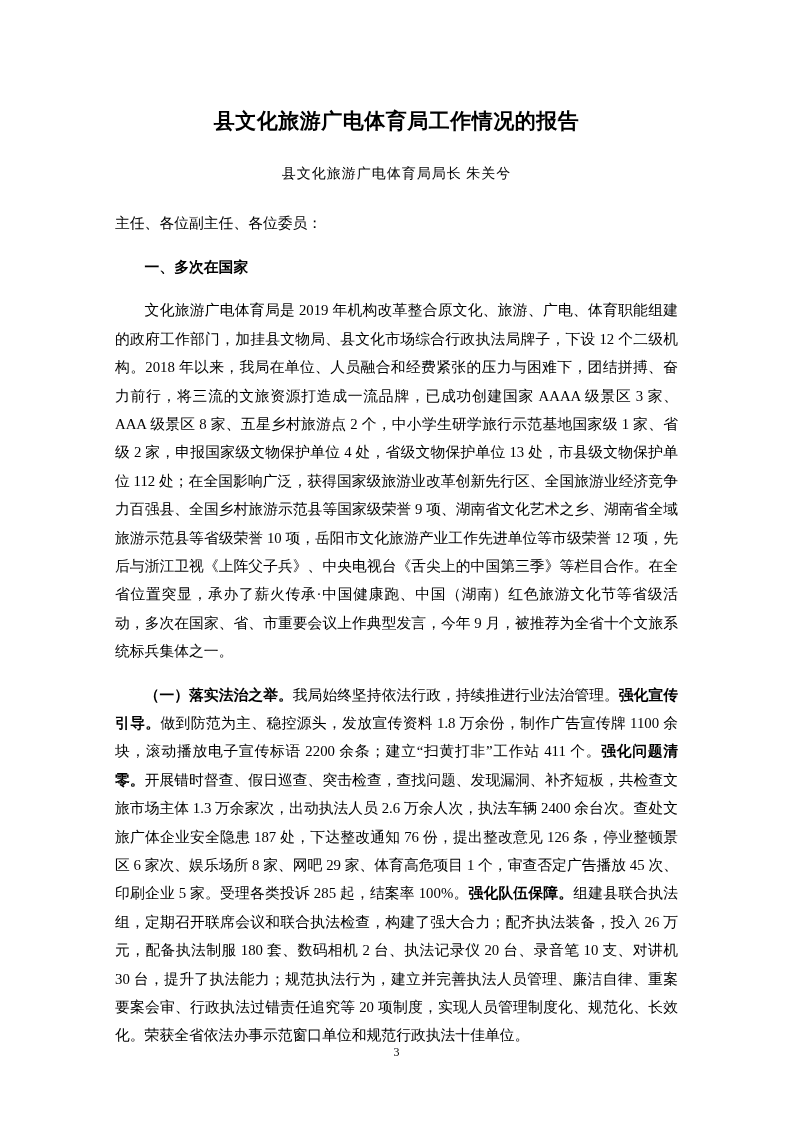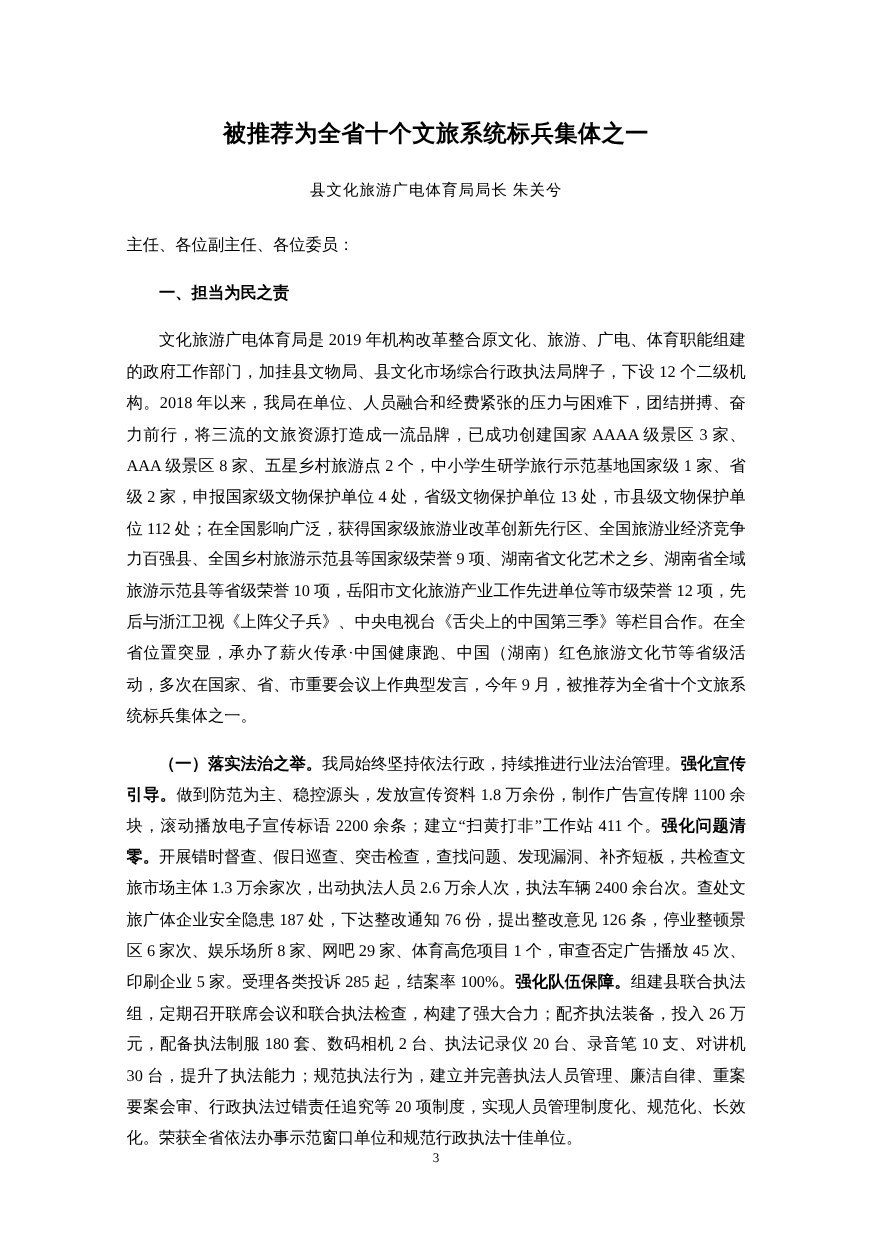--- a/index.html
+++ b/index.html
@@ -56,22 +56,22 @@
     width: 100%;
     text-align: center;
     font-size: 12px;
     color: #000000;
   }
 </style>
 </head>
 <body>
 
 <div class="page">
-  <h1 class="doc-title">被推荐为全省十个文旅系统标兵集体之一</h1>
+  <h1 class="doc-title">县文化旅游广电体育局工作情况的报告</h1>
   <div class="doc-author">县文化旅游广电体育局局长  朱关兮</div>
   <div class="doc-body">
       <p class="para"><span>主任、各位副主任、各位委员：</span></p>
-      <p class="para indent"><span class="bold">一、担当为民之责</span></p>
+      <p class="para indent"><span class="bold">一、多次在国家</span></p>
       <p class="para indent"><span>文化旅游广电体育局是 2019 年机构改革整合原文化、旅游、广电、体育职能组建的政府工作部门，加挂县文物局、县文化市场综合行政执法局牌子，下设 12 个二级机构。2018 年以来，我局在单位、人员融合和经费紧张的压力与困难下，团结拼搏、奋力前行，将三流的文旅资源打造成一流品牌，已成功创建国家 AAAA 级景区 3 家、AAA 级景区 8 家、五星乡村旅游点 2 个，中小学生研学旅行示范基地国家级 1 家、省级 2 家，申报国家级文物保护单位 4 处，省级文物保护单位 13 处，市县级文物保护单位 112 处；在全国影响广泛，获得国家级旅游业改革创新先行区、全国旅游业经济竞争力百强县、全国乡村旅游示范县等国家级荣誉 9 项、湖南省文化艺术之乡、湖南省全域旅游示范县等省级荣誉 10 项，岳阳市文化旅游产业工作先进单位等市级荣誉 12 项，先后与浙江卫视《上阵父子兵》、中央电视台《舌尖上的中国第三季》等栏目合作。在全省位置突显，承办了薪火传承·中国健康跑、中国（湖南）红色旅游文化节等省级活动，多次在国家、省、市重要会议上作典型发言，今年 9 月，被推荐为全省十个文旅系统标兵集体之一。</span></p>
       <p class="para indent"><span class="bold">（一）落实法治之举。</span><span>我局始终坚持依法行政，持续推进行业法治管理。</span><span class="bold">强化宣传引导。</span><span>做到防范为主、稳控源头，发放宣传资料 1.8 万余份，制作广告宣传牌 1100 余块，滚动播放电子宣传标语 2200 余条；建立“扫黄打非”工作站 411 个。</span><span class="bold">强化问题清零。</span><span>开展错时督查、假日巡查、突击检查，查找问题、发现漏洞、补齐短板，共检查文旅市场主体 1.3 万余家次，出动执法人员 2.6 万余人次，执法车辆 2400 余台次。查处文旅广体企业安全隐患 187 处，下达整改通知 76 份，提出整改意见 126 条，停业整顿景区 6 家次、娱乐场所 8 家、网吧 29 家、体育高危项目 1 个，审查否定广告播放 45 次、印刷企业 5 家。受理各类投诉 285 起，结案率 100%。</span><span class="bold">强化队伍保障。</span><span>组建县联合执法组，定期召开联席会议和联合执法检查，构建了强大合力；配齐执法装备，投入 26 万元，配备执法制服 180 套、数码相机 2 台、执法记录仪 20 台、录音笔 10 支、对讲机 30 台，提升了执法能力；规范执法行为，建立并完善执法人员管理、廉洁自律、重案要案会审、行政执法过错责任追究等 20 项制度，实现人员管理制度化、规范化、长效化。荣获全省依法办事示范窗口单位和规范行政执法十佳单位。</span></p>
     </div>
   <div class="page-number">3</div>
 </div>
 
 </body></html>

